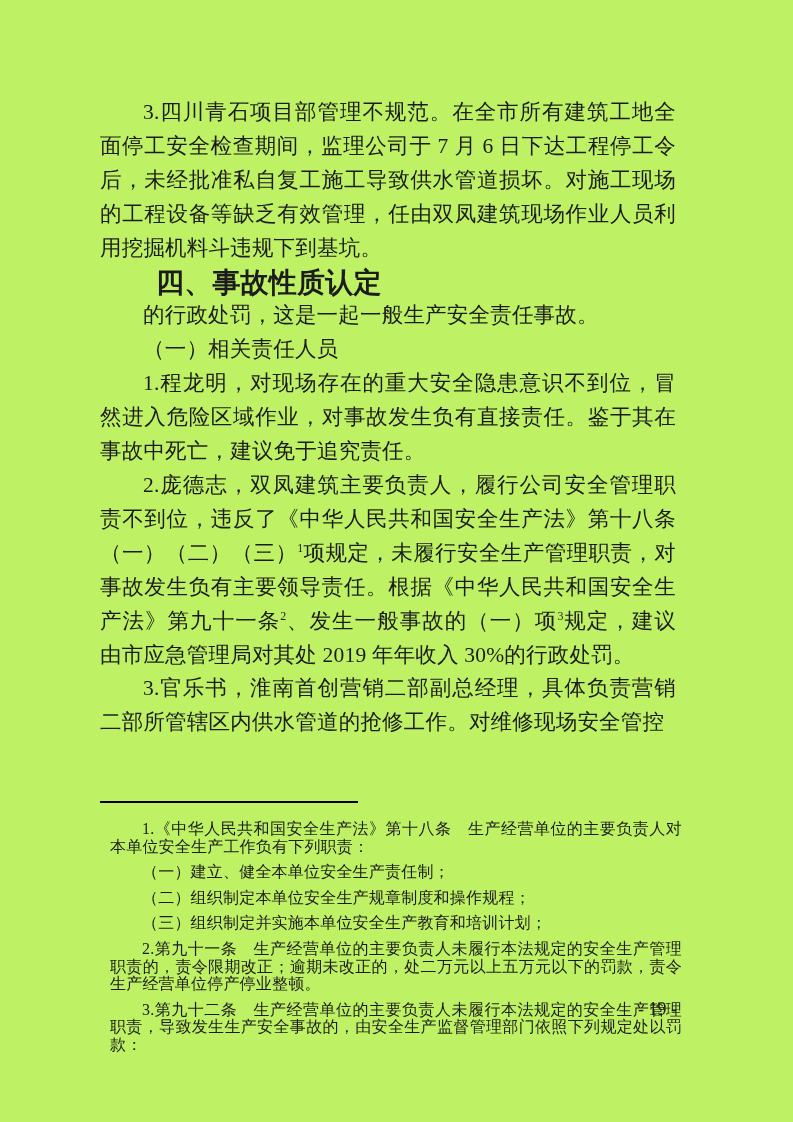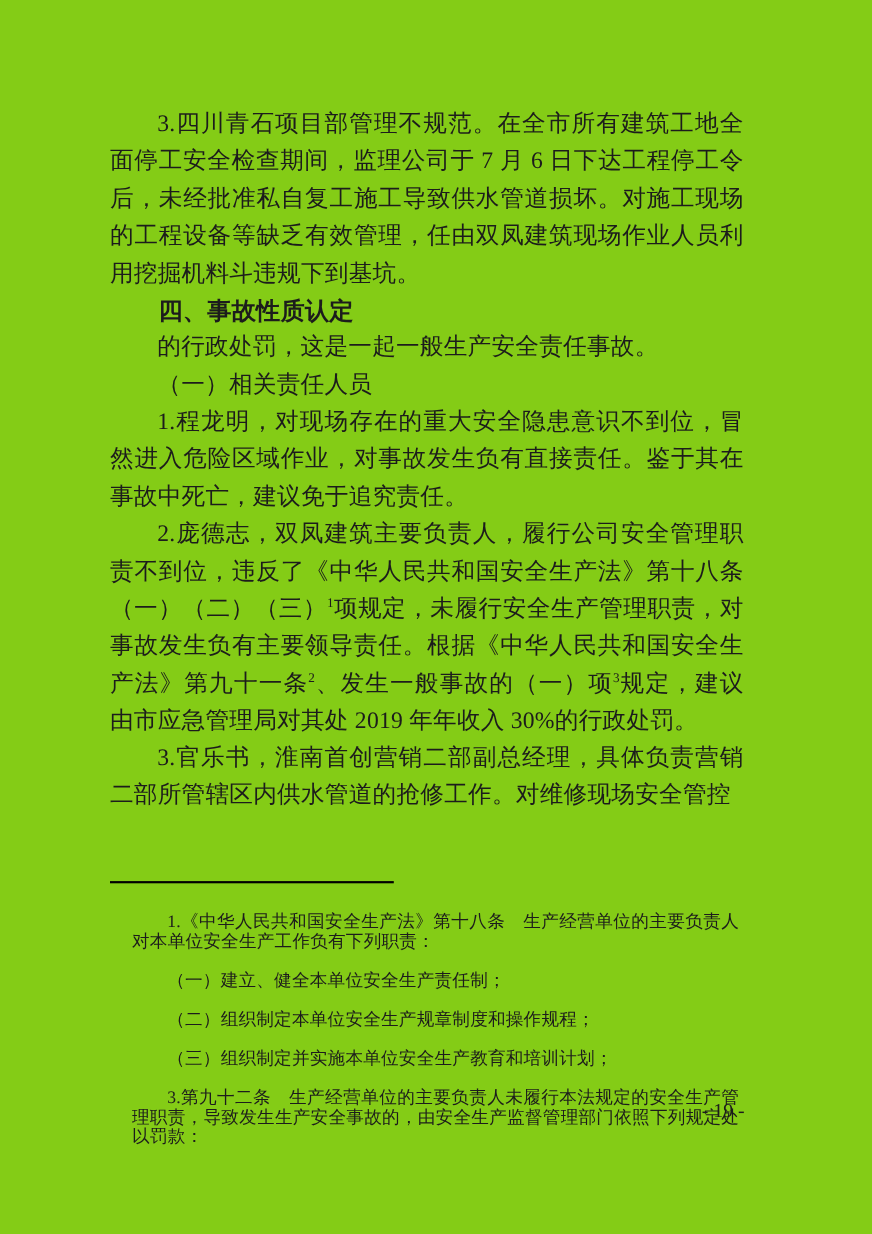--- a/index.html
+++ b/index.html
@@ -4,46 +4,46 @@
 <style>
   html, body {
     margin: 0;
     padding: 0;
     background: #ffffff;
   }
   .page {
     position: relative;
     width: 793px;
     height: 1122px;
-    background: #84cc16;
+    background: #bef264;
     overflow: hidden;
     font-family: "Liberation Serif", "DejaVu Serif", serif;
     color: #1c1c1c;
   }
   .body-block {
     position: absolute;
     left: 100px;
     top: 96px;
     width: 576px;
   }
   .body-para {
     margin: 0;
     font-size: 21.5px;
     line-height: 33.9px;
     text-indent: 2em;
     text-align: justify;
     letter-spacing: 0.2px;
   }
   .heading {
     margin: 0;
-    font-size: 22px;
+    font-size: 28px;
     line-height: 33.9px;
     text-indent: 2em;
     font-weight: bold;
-    font-family: Liberation Serif, serif;
+    font-family: Liberation Sans, sans-serif;
     letter-spacing: 0.2px;
   }
   sup.fn-ref {
     font-size: 12px;
     line-height: 0;
     vertical-align: super;
     letter-spacing: 0;
   }
   .footnote-separator {
     position: absolute;
@@ -53,21 +53,21 @@
     height: 2px;
     background: #000000;
   }
   .footnote-block {
     position: absolute;
     left: 102px;
     top: 812px;
     width: 588px;
   }
   .fn {
-    margin: 18px;
+    margin: 8px;
     font-size: 16px;
     line-height: 17.6px;
     text-indent: 2em;
     text-align: justify;
     letter-spacing: 0.2px;
   }
   .page-number {
     position: absolute;
     left: 590px;
     top: 998px;
@@ -94,18 +94,19 @@
     <p class="body-para">3.官乐书，淮南首创营销二部副总经理，具体负责营销二部所管辖区内供水管道的抢修工作。对维修现场安全管控</p>
   </div>
 
   <div class="footnote-separator"></div>
 
   <div class="footnote-block">
     <p class="fn">1.《中华人民共和国安全生产法》第十八条　生产经营单位的主要负责人对本单位安全生产工作负有下列职责：</p>
     <p class="fn">（一）建立、健全本单位安全生产责任制；</p>
     <p class="fn">（二）组织制定本单位安全生产规章制度和操作规程；</p>
     <p class="fn">（三）组织制定并实施本单位安全生产教育和培训计划；</p>
+    <p class="fn">2.第九十一条　生产经营单位的主要负责人未履行本法规定的安全生产管理职责的，责令限期改正；逾期未改正的，处二万元以上五万元以下的罚款，责令生产经营单位停产停业整顿。</p>
     <p class="fn">3.第九十二条　生产经营单位的主要负责人未履行本法规定的安全生产管理职责，导致发生生产安全事故的，由安全生产监督管理部门依照下列规定处以罚款：</p>
   </div>
 
   <div class="page-number">- 19 -</div>
 
 </div>
 
 </body></html>

